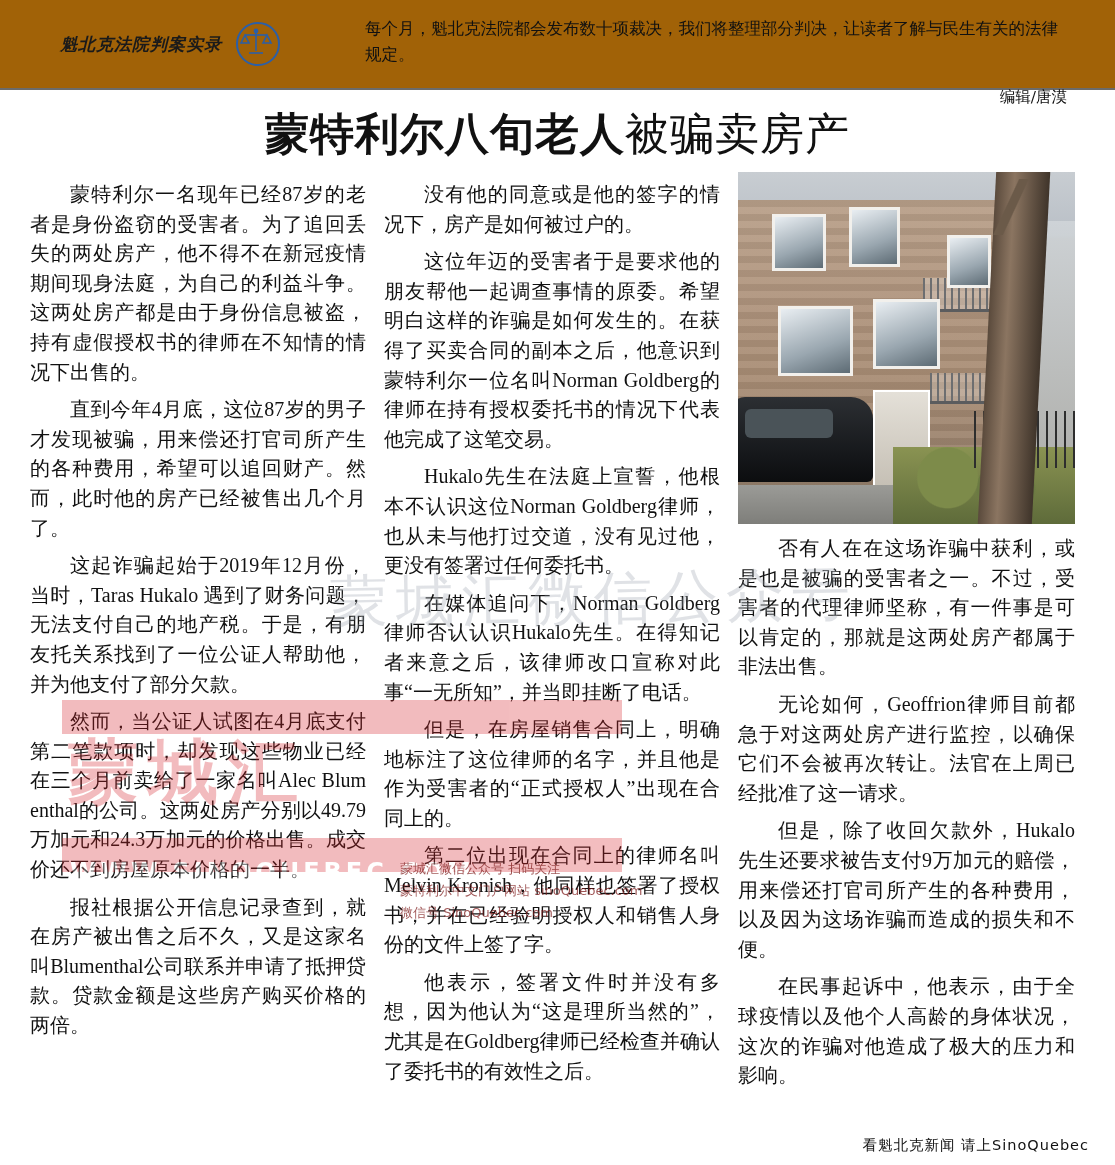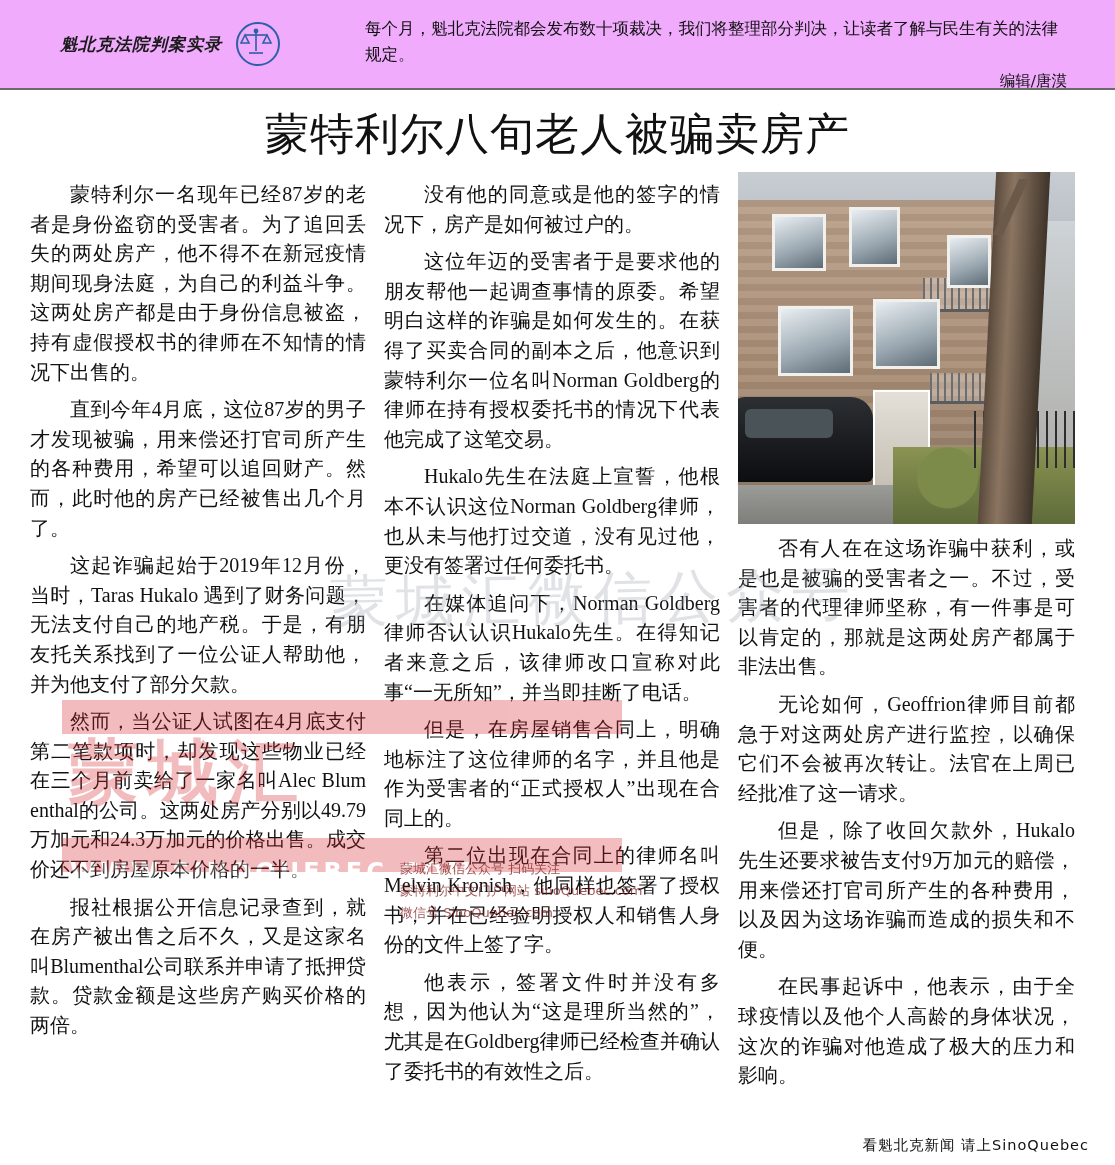--- a/index.html
+++ b/index.html
@@ -8,21 +8,21 @@
     background:#ffffff;
     font-family:"Liberation Serif", serif;
     color:#111;
     overflow:hidden;
     position:relative;
   }
   
   .masthead {
     position:relative;
     height:88px;
-    background:#f0abfc;
+    background:#a16207;
     border-bottom:2px solid #6b6b6b;
     display:flex;
     align-items:flex-start;
   }
   .masthead-left {
     width:355px;
     display:flex;
     align-items:center;
     padding:22px 0 0 60px;
     box-sizing:border-box;
@@ -49,37 +49,37 @@
     flex:1;
     padding:16px 48px 0 10px;
   }
   .masthead-lede {
     font-size:16.5px;
     line-height:1.55;
     color:#111;
     font-family:"DejaVu Serif", serif;
   }
   .masthead-editor {
-    margin-top:4px;
+    margin-top:20px;
     text-align:right;
     font-size:15.5px;
     font-family:"DejaVu Serif", serif;
   }
   
   .headline-wrap {
     text-align:center;
     padding:22px 0 16px;
   }
   .headline {
     font-family:"DejaVu Sans", sans-serif;
     font-size:44px;
     line-height:1;
     white-space:nowrap;
   }
-  .headline .bold { font-weight:normal; letter-spacing:1px; }
+  .headline .bold { font-weight:bold; letter-spacing:1px; }
   .headline .light { font-weight:normal; letter-spacing:1px;margin-top:20px; }
 
   
   .article {
     position:relative;
     padding:0 24px 0 30px;
     display:flex;
     gap:18px;
     box-sizing:border-box;
     width:1115px;

